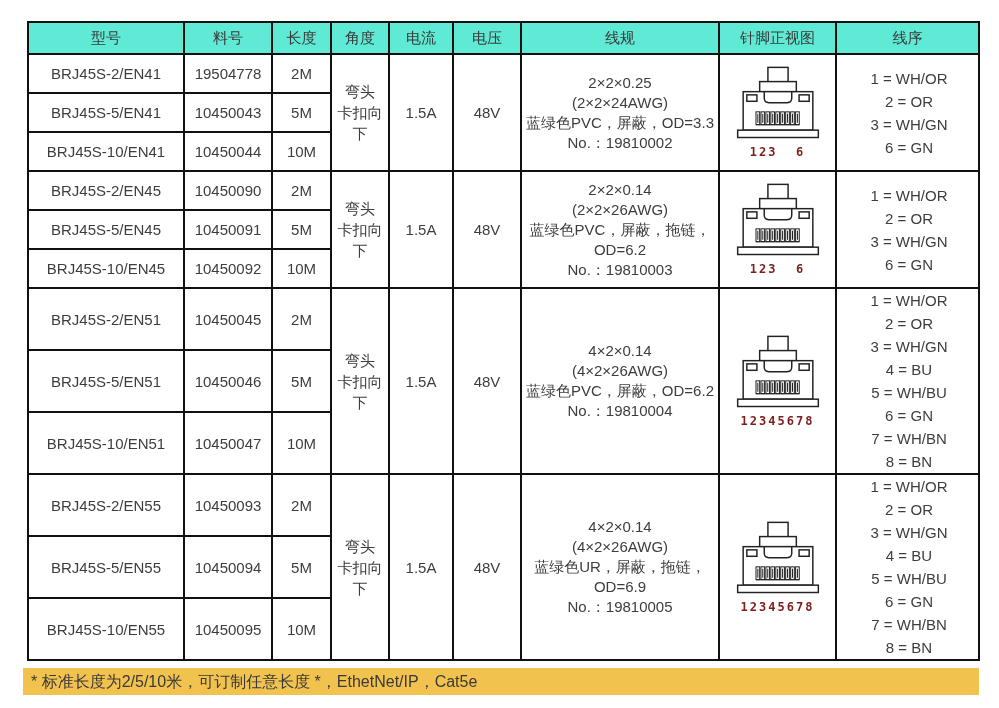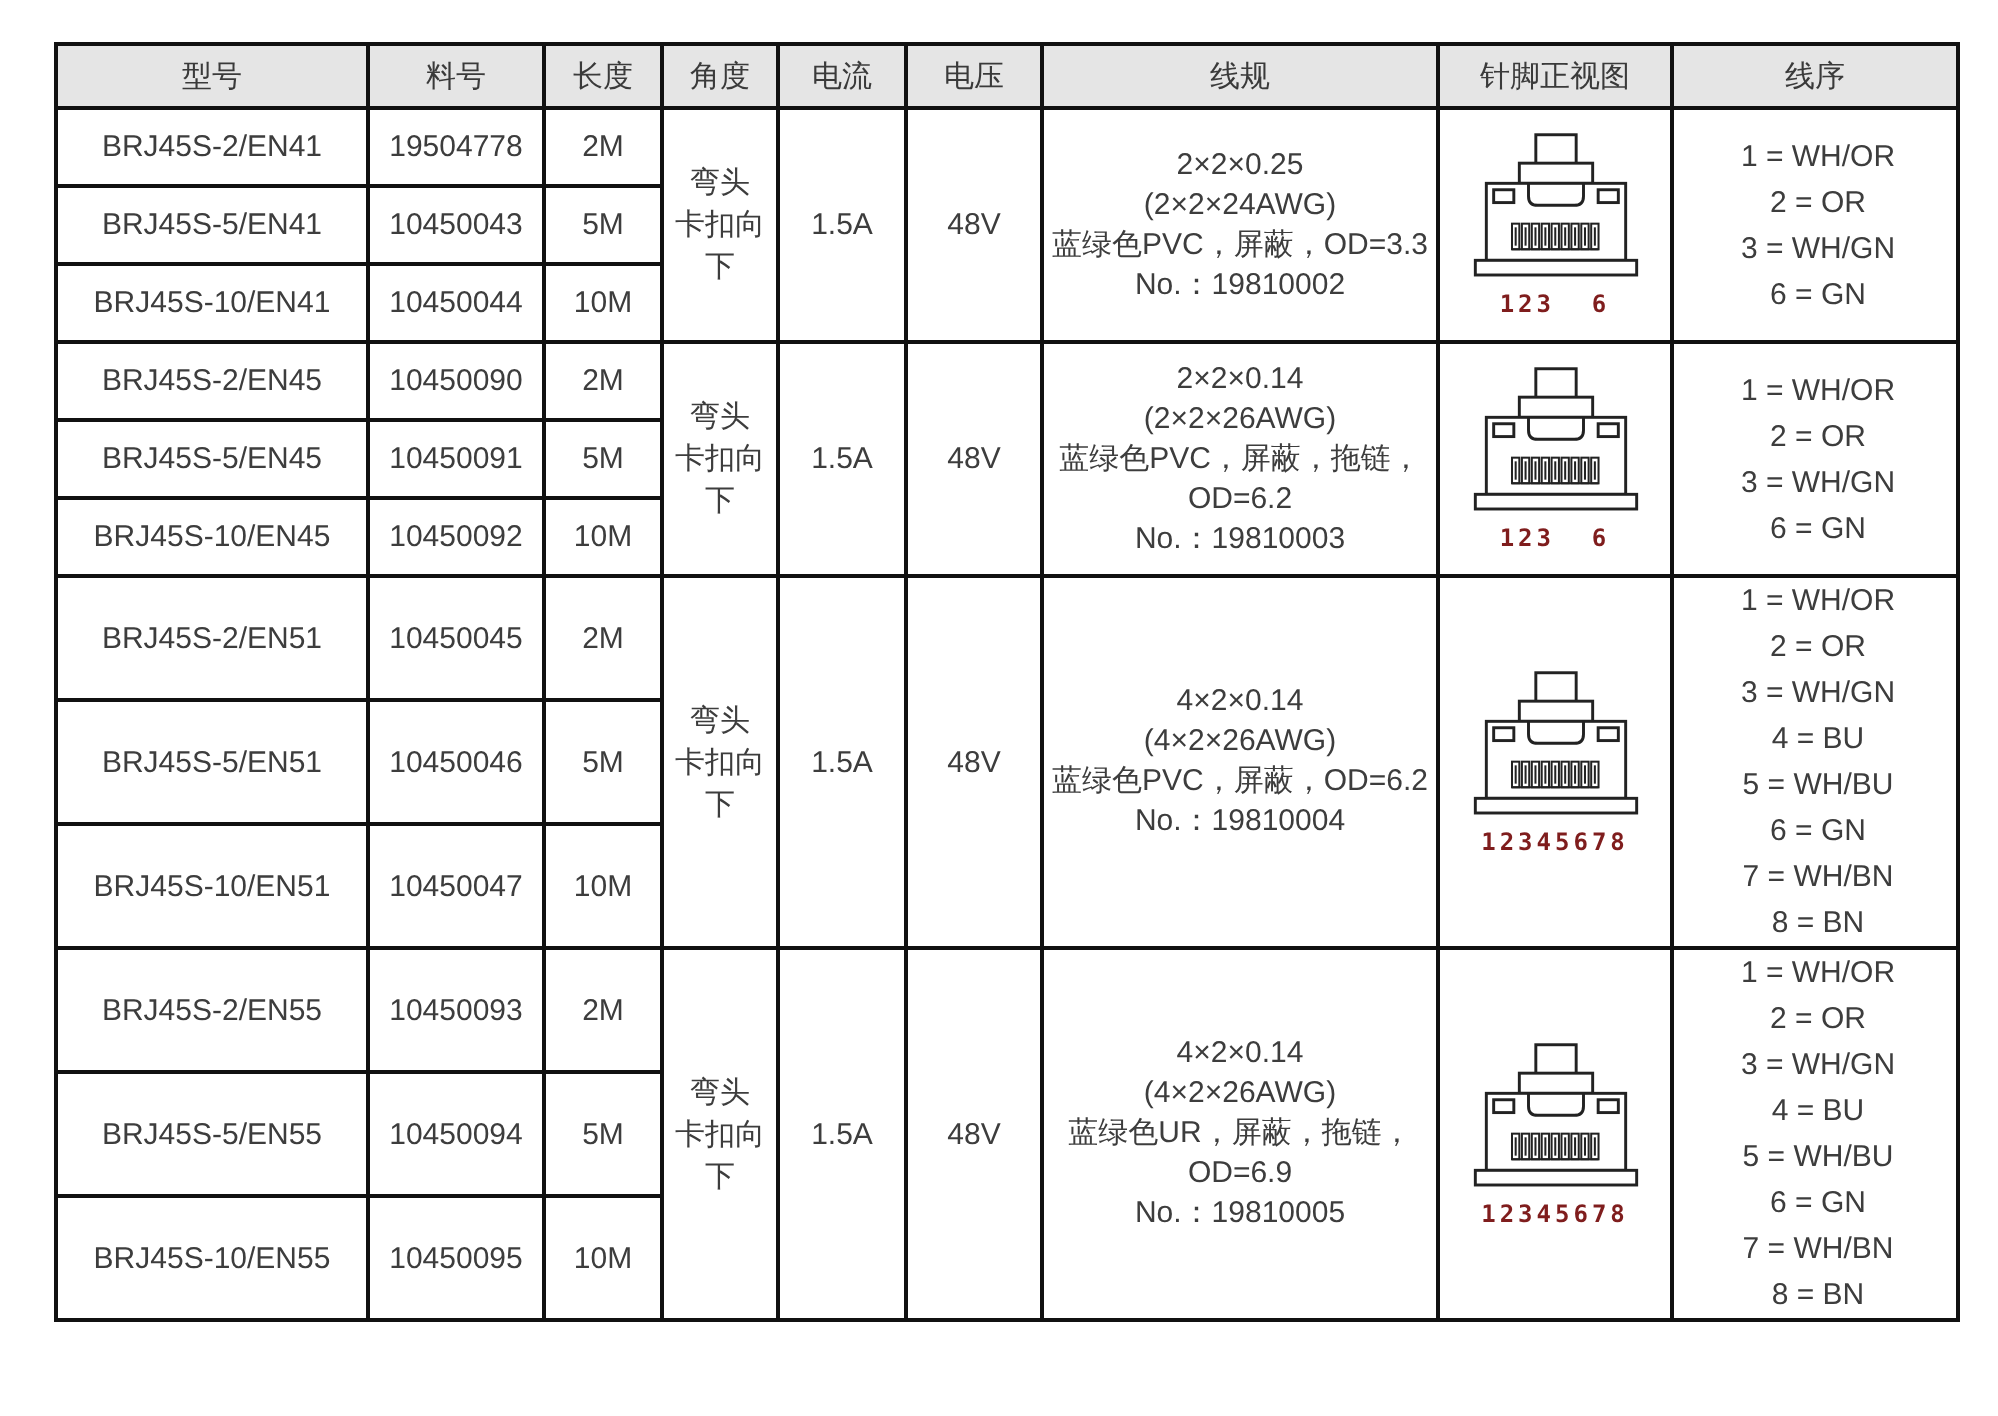--- a/index.html
+++ b/index.html
@@ -21,21 +21,21 @@
   }
   table.spec th, table.spec td {
     border:2px solid #111111;
     text-align:center;
     vertical-align:middle;
     font-size:15px;
     overflow:hidden;
   }
   thead tr { height:32px; }
   thead th {
-    background:#e5e5e5;
+    background:#5eead4;
     font-size:16px;
     font-weight:400;
     color:#3a3a3a;
   }
   tr.h39 { height:39px; }
   tr.h62 { height:62px; }
 
   td.angle div { line-height:21px; }
   td.spec-cell div { line-height:20px; }
   td.wires { text-align:left; padding-left:3px; }
@@ -300,13 +300,16 @@
       </tr>
       <tr class="h62">
         <td>BRJ45S-10/EN55</td>
         <td>10450095</td>
         <td>10M</td>
       </tr>
 
     </tbody>
   </table>
 
+  <div class="footer-bar">
+    <span>* 标准长度为2/5/10米，可订制任意长度 *，EthetNet/IP，Cat5e</span>
+  </div>
 </div>
 
 </body></html>

